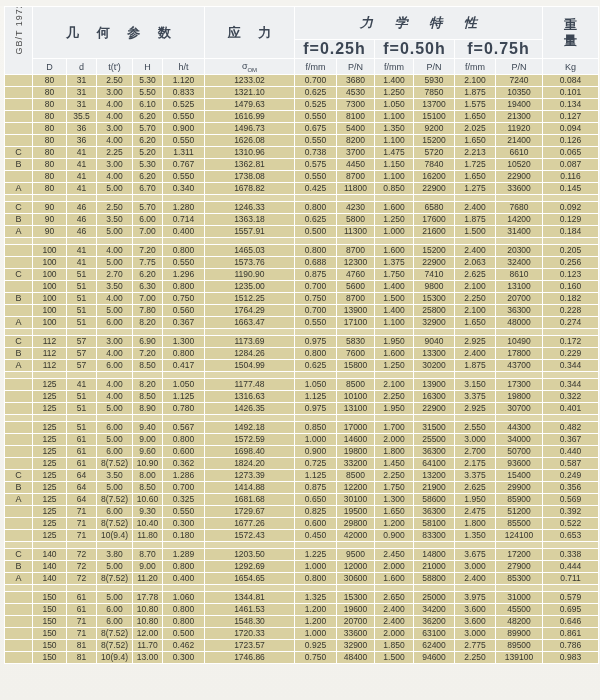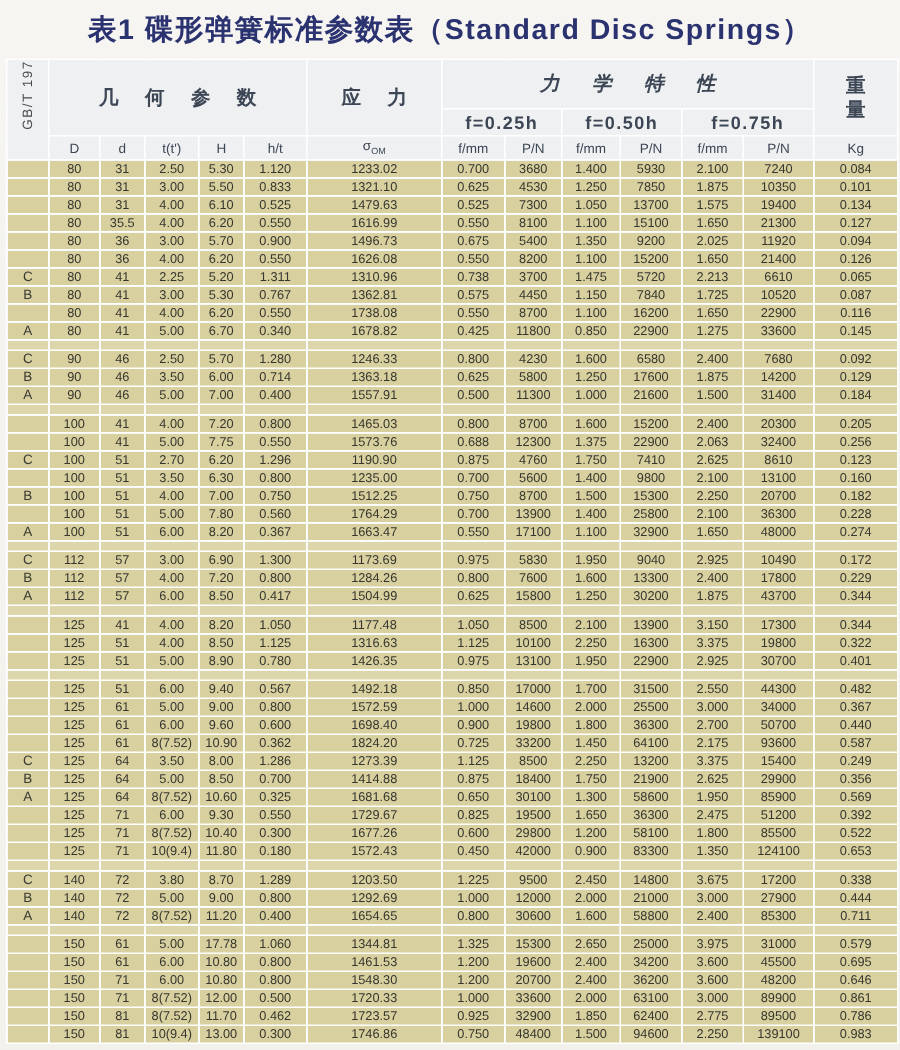--- a/index.html
+++ b/index.html
@@ -48,21 +48,21 @@
     transform-origin:center;
     font-size:9px;
     font-weight:normal;
     letter-spacing:1px;
     color:#4a4a4a;
     white-space:nowrap;
   }
   th.group{font-size:13px;letter-spacing:7px;text-indent:7px;}
   th.group-mech{font-size:13px;letter-spacing:9px;text-indent:9px;font-style:italic;}
   th.weight{font-size:13px;line-height:1.2;letter-spacing:0;}
-  tr.defl th{font-size:12px;font-weight:bold;letter-spacing:1px;height:17px;}
+  tr.defl th{font-size:16px;font-weight:bold;letter-spacing:1px;height:17px;}
   tr.cols th{font-size:9px;font-weight:normal;height:15px;color:#3c4654;}
   tr.cols th sub{font-size:6px;}
   tr.head1{height:33px;}
   tbody tr.data{height:12px;margin-left:28px;}
   tbody tr.data td{
     background:#d9d0a0;
     font-size:8.5px;
     line-height:1;
     color:#36362e;
   }
@@ -71,21 +71,20 @@
     color:#3a3a32;
   }
   tbody tr.sep{height:7px;}
   tbody tr.sep td{background:#ded6ab;}
 </style>
 </head>
 <body>
 
 <div class="page">
 
-  <div class="title">表1 碟形弹簧标准参数表（Standard Disc Springs）</div>
 
   <table class="springs">
     <colgroup>
       <col style="width:28px">
         <col style="width:34px">
         <col style="width:30px">
       <col style="width:36px">
         <col style="width:30px">
         <col style="width:42px">
       <col style="width:90px">
@@ -710,21 +709,21 @@
         </tr>
         <tr class="data">
           <td class="lbl">B</td>
           <td class="">125</td>
           <td class="">64</td>
           <td class="">5.00</td>
           <td class="">8.50</td>
           <td class="">0.700</td>
           <td class="">1414.88</td>
           <td class="">0.875</td>
-          <td class="">18400</td>
+          <td class="">12200</td>
           <td class="">1.750</td>
           <td class="">21900</td>
           <td class="">2.625</td>
           <td class="">29900</td>
           <td class="">0.356</td>
         </tr>
         <tr class="data">
           <td class="lbl">A</td>
           <td class="">125</td>
           <td class="">64</td>

